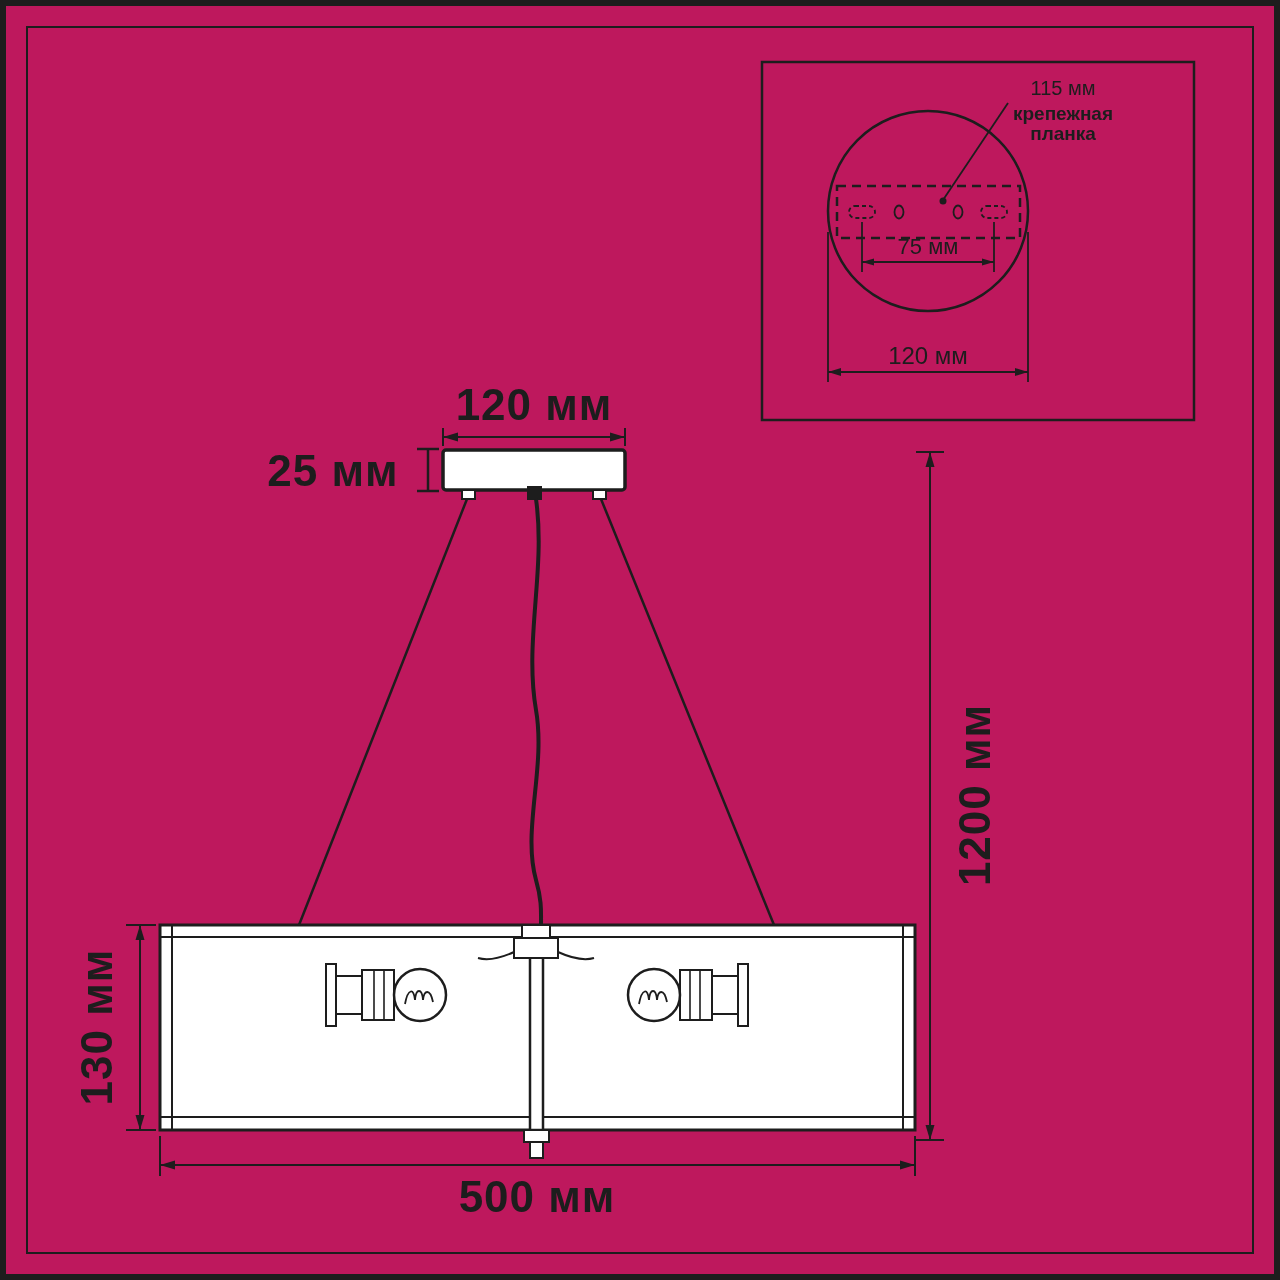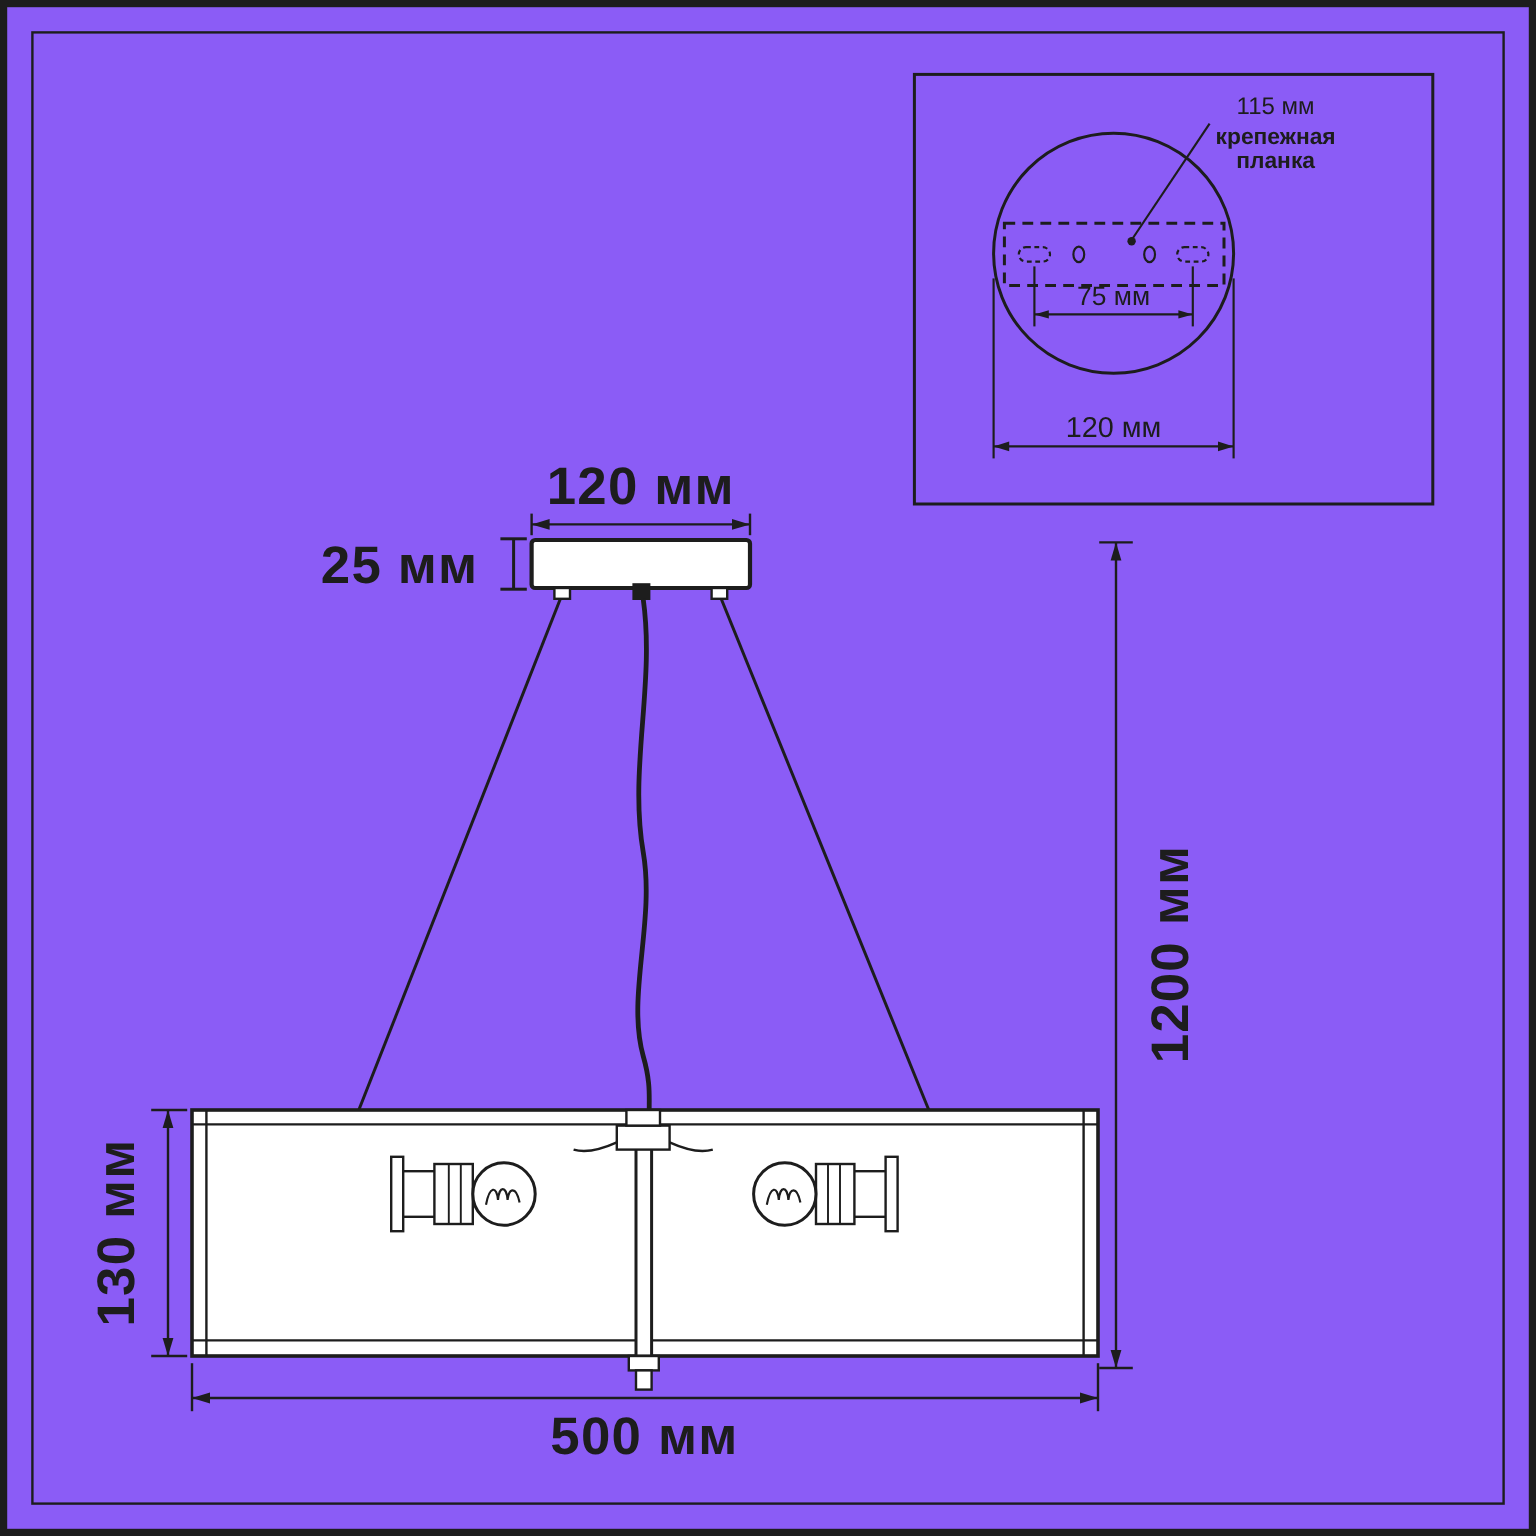--- a/index.html
+++ b/index.html
@@ -1,16 +1,16 @@
 <!DOCTYPE html>
 <html><head>
 <meta charset="utf-8">
 <style>
   html,body{margin:0;padding:0;background:#ffffff;}
-  .page{width:1280px;height:1280px;background:#8b5cf6;}
+  .page{width:1280px;height:1280px;background:#be185d;}
   svg{display:block;}
   text{font-family:"Liberation Sans","DejaVu Sans",sans-serif;fill:#1d1d1d;}
   .dim-lg{font-size:44px;font-weight:600;letter-spacing:1px;}
   .dim-md{font-size:24px;font-weight:400;}
   .dim-sm{font-size:22px;font-weight:400;}
   .lbl-sm{font-size:19px;font-weight:600;}
   .lbl-xs{font-size:20px;font-weight:400;}
   .ln{stroke:#1d1d1d;fill:none;stroke-linecap:butt;}
   .wf{fill:#ffffff;}
   .fl{fill:#1d1d1d;stroke:none;}

